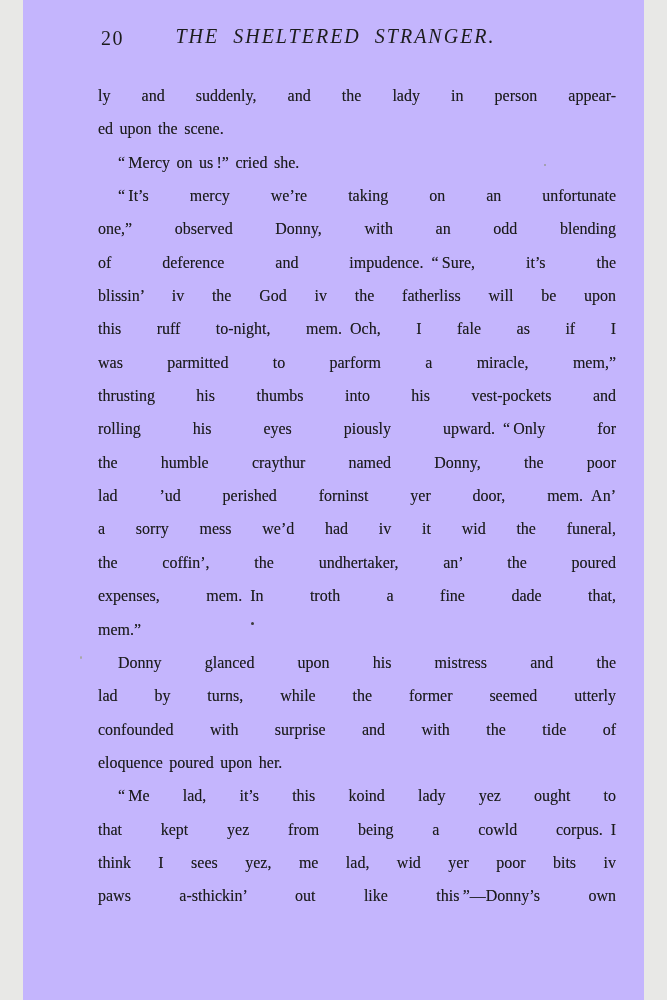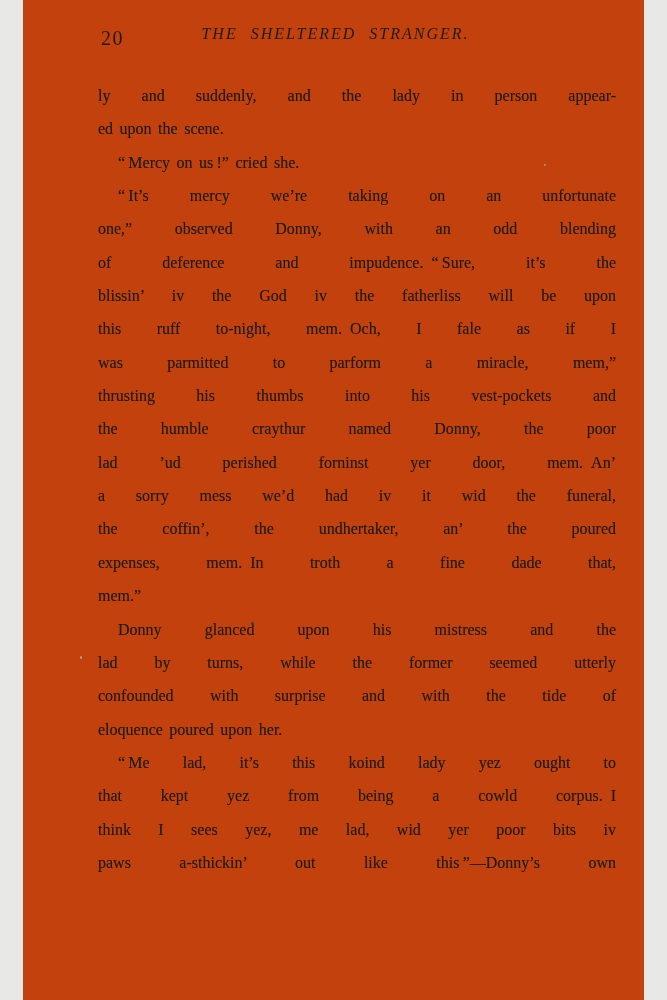--- a/index.html
+++ b/index.html
@@ -1,36 +1,36 @@
 <!DOCTYPE html>
 <html><head>
 <meta charset="utf-8">
 <style>
   html,body{margin:0;padding:0;background:#e8e8e6;}
   .page{
     position:relative;
     width:621px;height:1000px;
-    background:#c2410c;
+    background:#c4b5fd;
     font-family:"Liberation Serif","DejaVu Serif",serif;
     color:#1c1c1c;
     overflow:hidden;
     margin:0 auto;
     text-decoration:underline;
   }
   .header{
     position:absolute;top:25px;left:76px;right:72px;height:28px;
   }
   .page-number{
     position:absolute;left:2px;top:2px;
     font-size:20px;letter-spacing:1.5px;
   }
   .running-title{
     text-align:center;
     font-style:italic;
-    font-size:16px;
+    font-size:20px;
     letter-spacing:2px;
     word-spacing:7px;
   }
   .text-block{
     position:absolute;left:75px;top:79px;width:518px;
   }
   .line{
     font-size:16px;
     line-height:33.35px;
     word-spacing:2.5px;
@@ -60,20 +60,21 @@
     <div class="line j">ly and suddenly, and the lady in person appear-</div>
     <div class="line l">ed upon the scene.</div>
     <div class="line l i">“ Mercy on us !” cried she.</div>
     <div class="line j i">“ It’s mercy we’re taking on an unfortunate</div>
     <div class="line j">one,” observed Donny, with an odd blending</div>
     <div class="line j">of deference and impudence. “ Sure, it’s the</div>
     <div class="line j">blissin’ iv the God iv the fatherliss will be upon</div>
     <div class="line j">this ruff to-night, mem. Och, I fale as if I</div>
     <div class="line j">was parmitted to parform a miracle, mem,”</div>
     <div class="line j">thrusting his thumbs into his vest-pockets and</div>
+    <div class="line j">rolling his eyes piously upward. “ Only for</div>
     <div class="line j">the humble craythur named Donny, the poor</div>
     <div class="line j">lad ’ud perished forninst yer door, mem. An’</div>
     <div class="line j">a sorry mess we’d had iv it wid the funeral,</div>
     <div class="line j">the coffin’, the undhertaker, an’ the poured</div>
     <div class="line j">expenses, mem. In troth a fine dade that,</div>
     <div class="line l">mem.”</div>
     <div class="line j i">Donny glanced upon his mistress and the</div>
     <div class="line j">lad by turns, while the former seemed utterly</div>
     <div class="line j">confounded with surprise and with the tide of</div>
     <div class="line l">eloquence poured upon her.</div>

